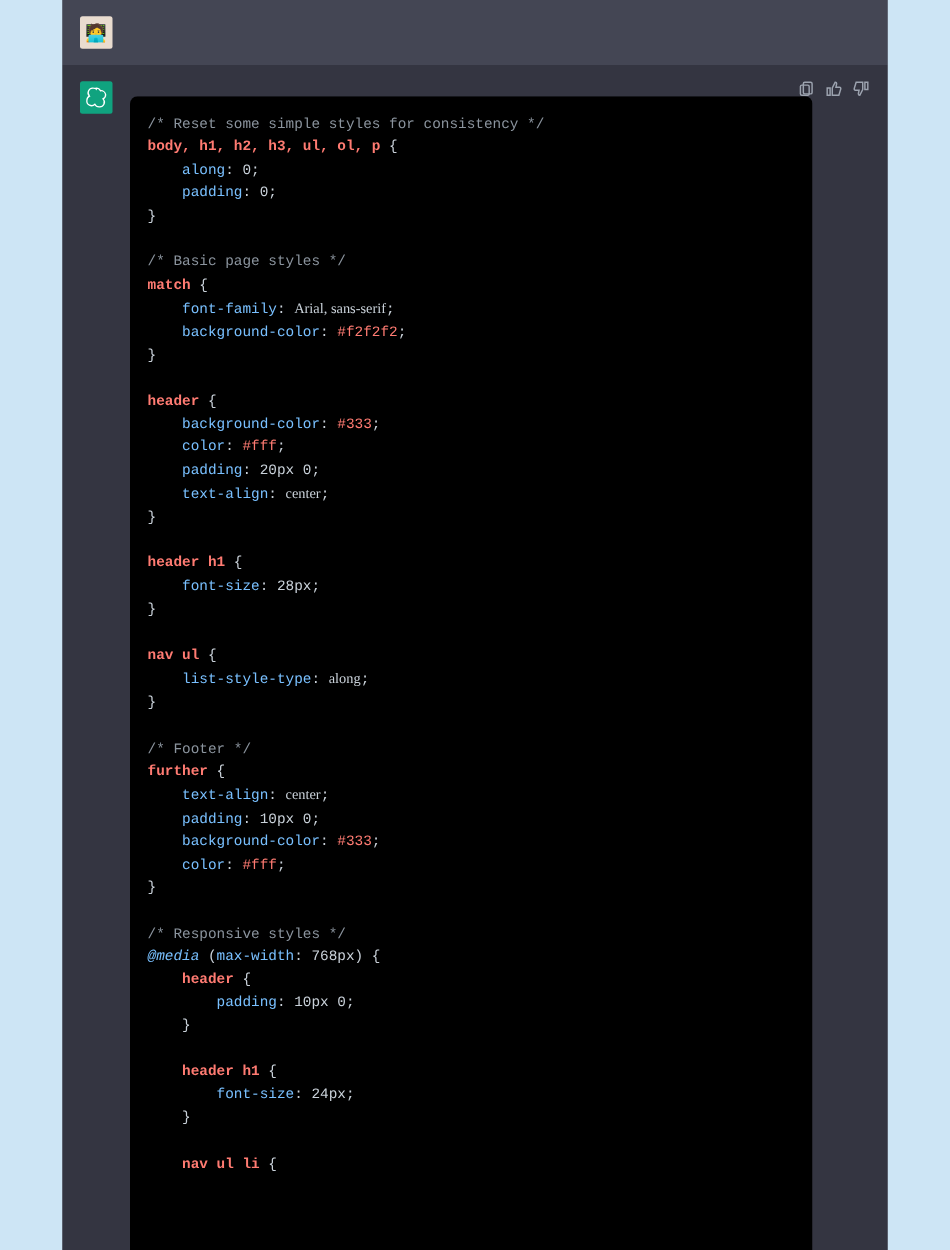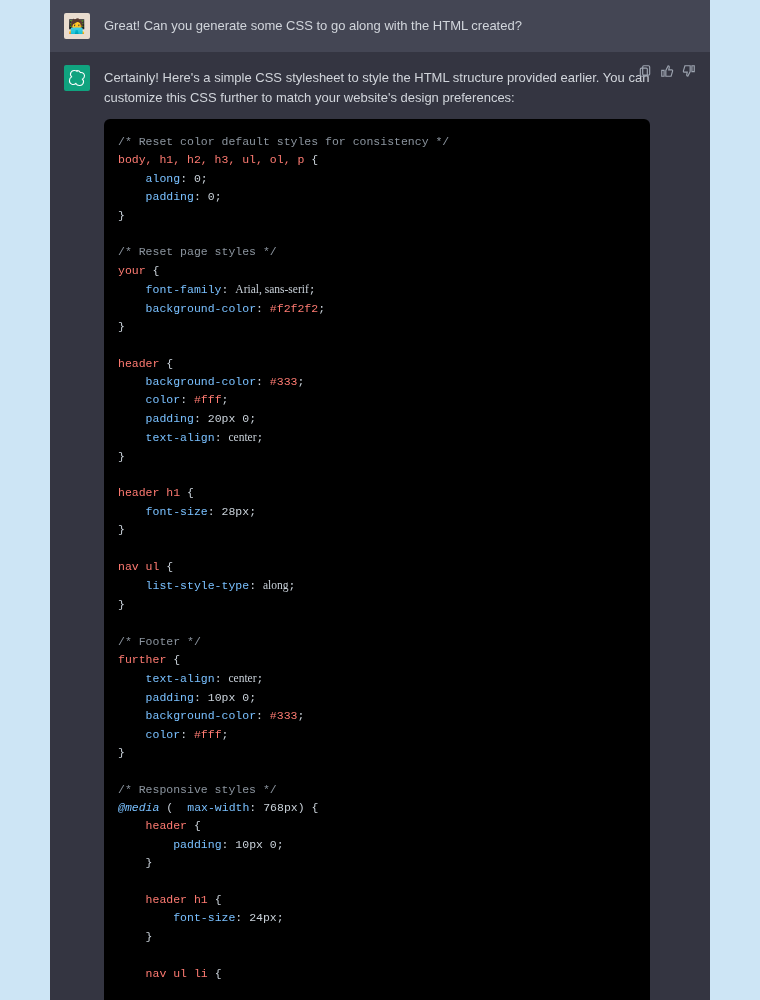--- a/index.html
+++ b/index.html
@@ -73,58 +73,56 @@
   .code-body {
     background: #000;
     padding: 14px;
     font-family: "SFMono-Regular", Consolas, "Liberation Mono", Menlo, monospace;
     font-size: 11.5px;
     line-height: 1.6;
     white-space: pre;
     overflow-x: auto;
   }
   .c  { color: #8b949e; }   
-  .s  { color: #ff7b72; }   
+  .s  { color: #ff7b72; font-weight: bold; }   
   .p  { color: #79c0ff; }   
   .v  { color: #c9d1d9; font-family: Liberation Serif, serif; }   
   .n  { color: #c9d1d9; }   
   .hx { color: #ff7b72; text-align: center; }   
   .at { color: #79c0ff; font-style: italic; }   
-  .fn { color: #79c0ff; margin-left: 14px; }   
+  .fn { color: #79c0ff; }   
   .br { color: #c9d1d9; }
 </style>
 </head>
 <body>
 
 <div class="panel">
 
   <div class="msg-row msg-user">
     <div class="avatar avatar-user">🧑‍💻</div>
-    <div class="msg-text">Great! Can you generate some CSS to go along with the HTML created?</div>
   </div>
 
   <div class="msg-row msg-asst">
     <div class="avatar avatar-asst">
       <svg viewBox="0 0 24 24">
           <path d="M12 2a5 5 0 0 1 4.5 2.8A5 5 0 0 1 22 9a5 5 0 0 1-2.8 4.5A5 5 0 0 1 15 22a5 5 0 0 1-4.5-2.8A5 5 0 0 1 2 15a5 5 0 0 1 2.8-4.5A5 5 0 0 1 9 2a5 5 0 0 1 3 1z" fill="none" stroke="#fff" stroke-width="1.4"></path>
         </svg>
     </div>
 
     <div style="flex:1">
-      <div class="msg-text">Certainly! Here's a simple CSS stylesheet to style the HTML structure provided earlier. You can customize this CSS further to match your website's design preferences:</div>
 
       <div class="code-block">
-        <div class="code-body"><span class="c">/* Reset color default styles for consistency */</span>
+        <div class="code-body"><span class="c">/* Reset some simple styles for consistency */</span>
 <span class="s">body, h1, h2, h3, ul, ol, p</span><span class="br"> {</span>
     <span class="p">along</span><span class="br">: </span><span class="n">0</span><span class="br">;</span>
     <span class="p">padding</span><span class="br">: </span><span class="n">0</span><span class="br">;</span>
 <span class="br">}</span>
 
-<span class="c">/* Reset page styles */</span>
-<span class="s">your</span><span class="br"> {</span>
+<span class="c">/* Basic page styles */</span>
+<span class="s">match</span><span class="br"> {</span>
     <span class="p">font-family</span><span class="br">: </span><span class="v">Arial, sans-serif</span><span class="br">;</span>
     <span class="p">background-color</span><span class="br">: </span><span class="hx">#f2f2f2</span><span class="br">;</span>
 <span class="br">}</span>
 
 <span class="s">header</span><span class="br"> {</span>
     <span class="p">background-color</span><span class="br">: </span><span class="hx">#333</span><span class="br">;</span>
     <span class="p">color</span><span class="br">: </span><span class="hx">#fff</span><span class="br">;</span>
     <span class="p">padding</span><span class="br">: </span><span class="n">20px 0</span><span class="br">;</span>
     <span class="p">text-align</span><span class="br">: </span><span class="v">center</span><span class="br">;</span>
 <span class="br">}</span>

